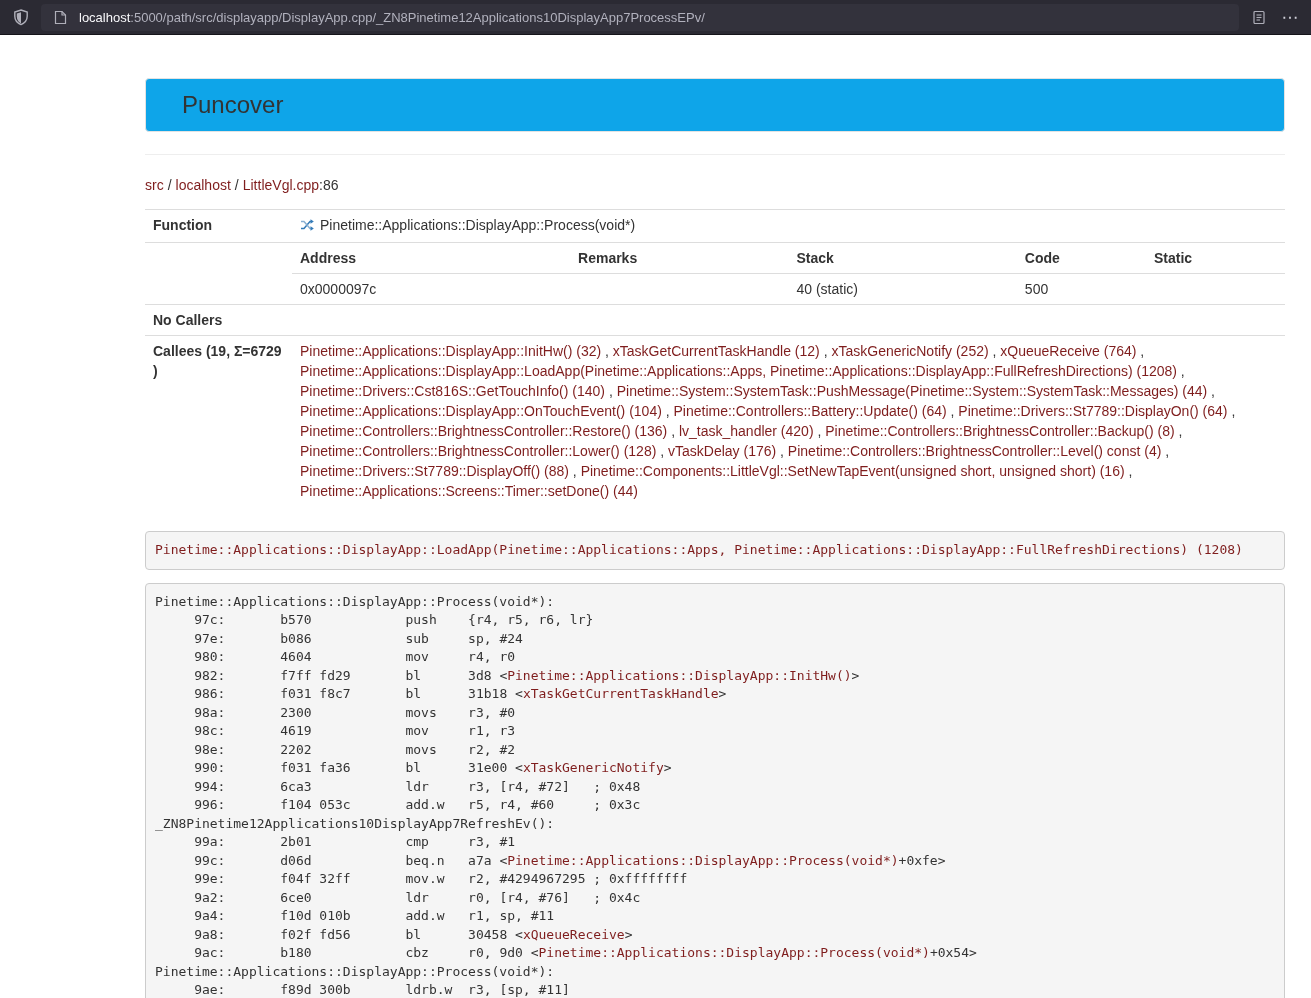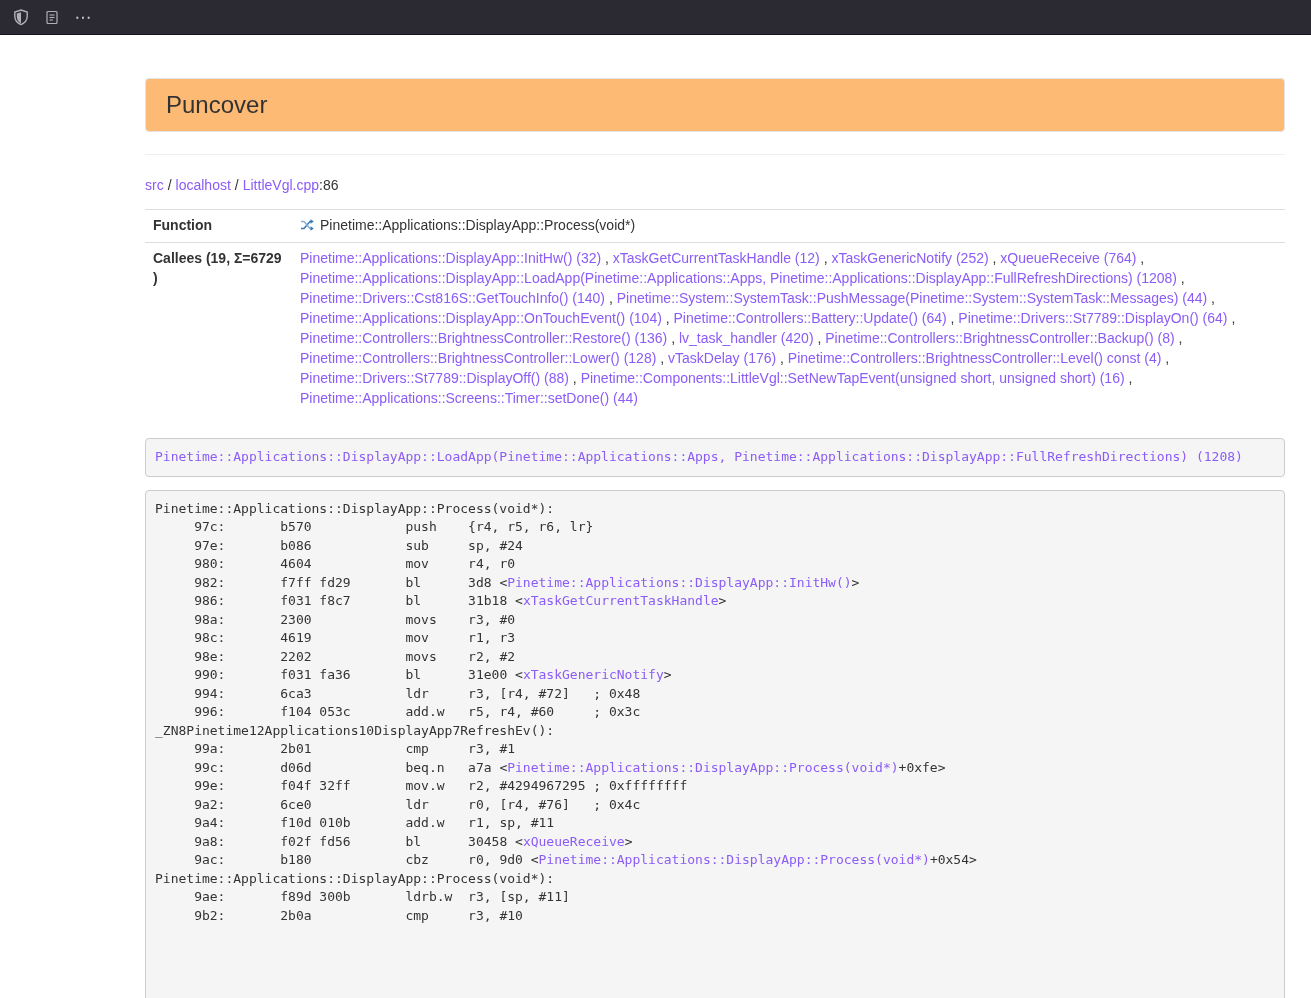--- a/index.html
+++ b/index.html
@@ -27,27 +27,27 @@
     overflow: hidden; white-space: nowrap;
   }
   .url-text { font-size: 13px; color: #b1b1bd; overflow: hidden; white-space: nowrap; }
   .url-host { color: #f9f9fb; }
   .dots { color: #cfcfd8; font-size: 17px; line-height: 1; padding: 0 2px; }
 
   
   .container { width: 1140px; margin-left: 145px; padding-top: 43px; }
 
   .well {
-    background: #fdba74; border: 1px solid #e3e3e3; border-radius: 4px;
-    padding: 12px 20px; font-size: 24px; line-height: 28px; color: #333;
+    background: #0ea5e9; border: 1px solid #e3e3e3; border-radius: 4px;
+    padding: 12px 36px; font-size: 24px; line-height: 28px; color: #333;
   }
   hr.divider { border: 0; border-top: 1px solid #eee; margin: 22px 0 0 0; }
 
   .breadcrumb-line { margin: 20px 0 14px 0; font-size: 14px; line-height: 20px; }
-  a.link { color: #8b5cf6; text-decoration: none; cursor: pointer; }
+  a.link { color: #7f1d1d; text-decoration: none; cursor: pointer; }
   .crumb-sep { color: #333; margin: 0 4px; }
 
   table.symbol-table { width: 100%; border-collapse: collapse; font-size: 14px; color: #333; }
   table.symbol-table > tbody > tr > th,
   table.symbol-table > tbody > tr > td {
     border-top: 1px solid #ddd; padding: 5px 8px;
     text-align: left; vertical-align: top; line-height: 20px;
   }
   table.symbol-table > tbody > tr > th { font-weight: 700; width: 147px; }
   td.nested { padding: 0 !important; }
@@ -77,20 +77,29 @@
 </head>
 <body>
 
 <div class="toolbar">
   <span class="tb-icon">
     <svg width="16" height="17" viewBox="0 0 16 17">
       <path d="M8 1l6.2 2v4.2c0 4.2-2.7 6.8-6.2 8.4-3.5-1.6-6.2-4.2-6.2-8.4V3z" fill="none" stroke="#afafb9" stroke-width="1.4"></path>
       <path d="M8 3.2v11.2C5.4 13 3.8 11 3.8 7.2V4.4z" fill="#afafb9"></path>
     </svg>
   </span>
+  <div class="urlbar">
+    <span class="tb-icon">
+      <svg width="13" height="15" viewBox="0 0 13 15">
+        <path d="M1.5 1.5h6.5l3.5 3.5v8.5h-10z" fill="none" stroke="#afafb9" stroke-width="1.2"></path>
+        <path d="M8 1.5v3.5h3.5" fill="none" stroke="#afafb9" stroke-width="1.2"></path>
+      </svg>
+    </span>
+    <span class="url-text"><span class="url-host">localhost</span><span>:5000/path/src/displayapp/DisplayApp.cpp/_ZN8Pinetime12Applications10DisplayApp7ProcessEPv/</span></span>
+  </div>
   <span class="tb-icon">
     <svg width="14" height="15" viewBox="0 0 14 15">
       <rect x="2" y="1.5" width="10" height="12" rx="1" fill="none" stroke="#afafb9" stroke-width="1.2"></rect>
       <line x1="4.5" y1="5" x2="9.5" y2="5" stroke="#afafb9" stroke-width="1.1"></line>
       <line x1="4.5" y1="7.5" x2="9.5" y2="7.5" stroke="#afafb9" stroke-width="1.1"></line>
       <line x1="4.5" y1="10" x2="8" y2="10" stroke="#afafb9" stroke-width="1.1"></line>
     </svg>
   </span>
   <span class="tb-icon dots">⋯</span>
 </div>
@@ -117,20 +126,47 @@
               <svg width="14" height="14" viewBox="0 0 14 14">
                 <path d="M1 10.5h3l6-7h1.5" stroke="#337ab7" fill="none" stroke-width="1.5"></path>
                 <path d="M1 3.5h3l6 7h1.5" stroke="#8ab0d2" fill="none" stroke-width="1.5"></path>
                 <path d="M10.5 1.2l3.3 2.3-3.3 2.3z" fill="#337ab7"></path>
                 <path d="M10.5 8.2l3.3 2.3-3.3 2.3z" fill="#337ab7"></path>
               </svg>
             </span>
             <span>Pinetime::Applications::DisplayApp::Process(void*)</span>
           </span>
         </td>
+      </tr>
+      <tr>
+        <th></th>
+        <td class="nested">
+          <table class="inner">
+            <tbody>
+              <tr>
+                <th>Address</th>
+                <th>Remarks</th>
+                <th>Stack</th>
+                <th>Code</th>
+                <th>Static</th>
+              </tr>
+              <tr>
+                <td>0x0000097c</td>
+                <td></td>
+                <td>40 (static)</td>
+                <td>500</td>
+                <td></td>
+              </tr>
+            </tbody>
+          </table>
+        </td>
+      </tr>
+      <tr>
+        <th>No Callers</th>
+        <td></td>
       </tr>
       <tr>
         <th>Callees (19, Σ=6729 )</th>
         <td><span><a class="link" href="#">Pinetime::Applications::DisplayApp::InitHw() (32)</a><span> , </span><a class="link" href="#">xTaskGetCurrentTaskHandle (12)</a><span> , </span><a class="link" href="#">xTaskGenericNotify (252)</a><span> , </span><a class="link" href="#">xQueueReceive (764)</a><span> , </span><a class="link" href="#">Pinetime::Applications::DisplayApp::LoadApp(Pinetime::Applications::Apps, Pinetime::Applications::DisplayApp::FullRefreshDirections) (1208)</a><span> , </span><a class="link" href="#">Pinetime::Drivers::Cst816S::GetTouchInfo() (140)</a><span> , </span><a class="link" href="#">Pinetime::System::SystemTask::PushMessage(Pinetime::System::SystemTask::Messages) (44)</a><span> , </span><a class="link" href="#">Pinetime::Applications::DisplayApp::OnTouchEvent() (104)</a><span> , </span><a class="link" href="#">Pinetime::Controllers::Battery::Update() (64)</a><span> , </span><a class="link" href="#">Pinetime::Drivers::St7789::DisplayOn() (64)</a><span> , </span><a class="link" href="#">Pinetime::Controllers::BrightnessController::Restore() (136)</a><span> , </span><a class="link" href="#">lv_task_handler (420)</a><span> , </span><a class="link" href="#">Pinetime::Controllers::BrightnessController::Backup() (8)</a><span> , </span><a class="link" href="#">Pinetime::Controllers::BrightnessController::Lower() (128)</a><span> , </span><a class="link" href="#">vTaskDelay (176)</a><span> , </span><a class="link" href="#">Pinetime::Controllers::BrightnessController::Level() const (4)</a><span> , </span><a class="link" href="#">Pinetime::Drivers::St7789::DisplayOff() (88)</a><span> , </span><a class="link" href="#">Pinetime::Components::LittleVgl::SetNewTapEvent(unsigned short, unsigned short) (16)</a><span> , </span><a class="link" href="#">Pinetime::Applications::Screens::Timer::setDone() (44)</a></span></td>
       </tr>
     </tbody>
   </table>
 
   <pre class="highlight"><a class="link">Pinetime::Applications::DisplayApp::LoadApp(Pinetime::Applications::Apps, Pinetime::Applications::DisplayApp::FullRefreshDirections) (1208)</a></pre>
 

